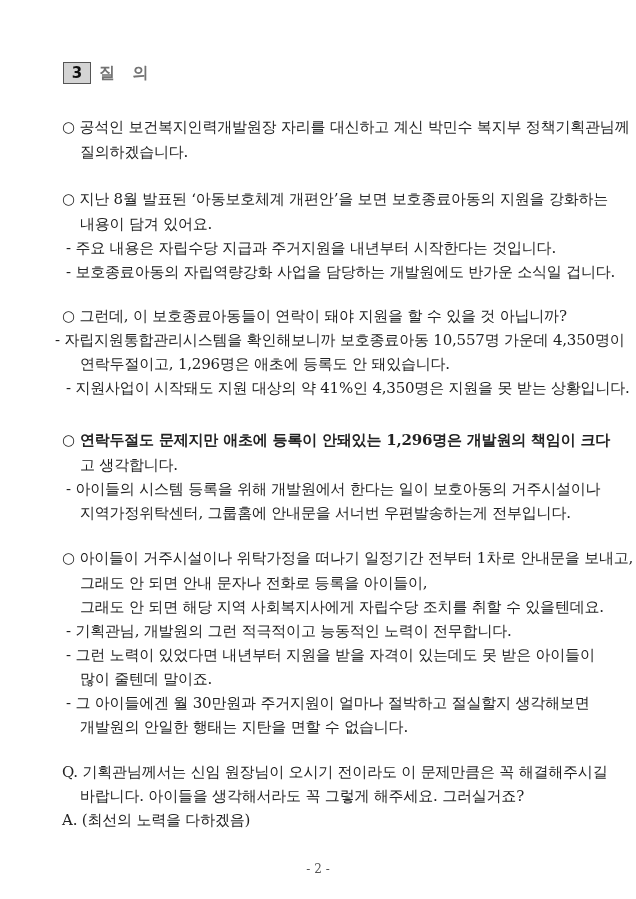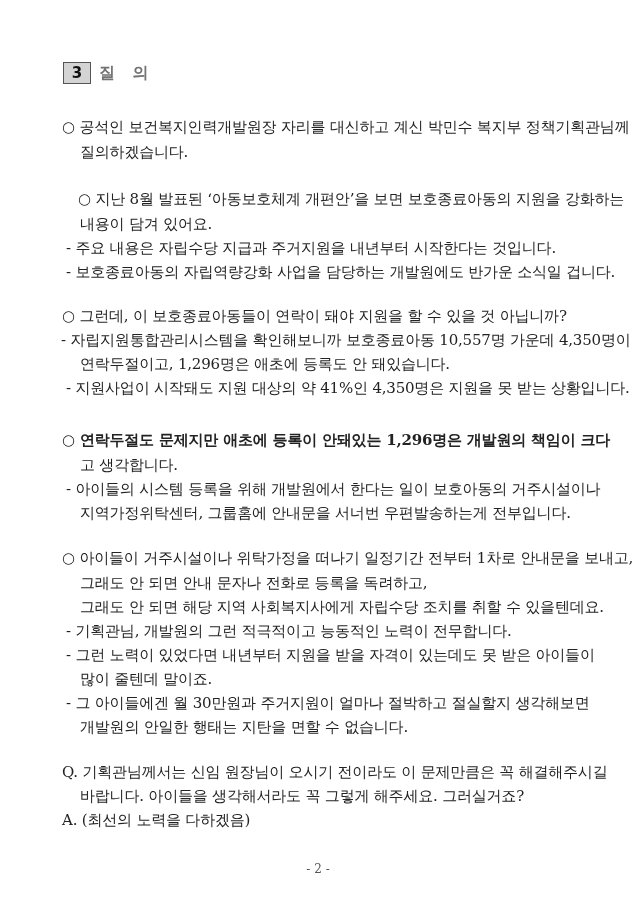--- a/index.html
+++ b/index.html
@@ -36,34 +36,34 @@
 <body>
 
 <div class="section-head">
   <span class="sec-num">3</span>
   <span class="sec-title">질 의</span>
 </div>
 
 <div id="body-lines">
     <div class="line" style="left: 62px; top: 118px;">○ 공석인 보건복지인력개발원장 자리를 대신하고 계신 박민수 복지부 정책기획관님께</div>
     <div class="line" style="left: 80px; top: 143px;">질의하겠습니다.</div>
-    <div class="line" style="left: 62px; top: 190px; margin-left: 16px;">○ 지난 8월 발표된 ‘아동보호체계 개편안’을 보면 보호종료아동의 지원을 강화하는</div>
+    <div class="line" style="left: 62px; top: 190px;">○ 지난 8월 발표된 ‘아동보호체계 개편안’을 보면 보호종료아동의 지원을 강화하는</div>
     <div class="line" style="left: 80px; top: 215px;">내용이 담겨 있어요.</div>
     <div class="line" style="left: 66px; top: 239px;">- 주요 내용은 자립수당 지급과 주거지원을 내년부터 시작한다는 것입니다.</div>
     <div class="line" style="left: 66px; top: 263px;">- 보호종료아동의 자립역량강화 사업을 담당하는 개발원에도 반가운 소식일 겁니다.</div>
     <div class="line" style="left: 62px; top: 307px;">○ 그런데, 이 보호종료아동들이 연락이 돼야 지원을 할 수 있을 것 아닙니까?</div>
-    <div class="line" style="left: 61px; top: 331px;">- 자립지원통합관리시스템을 확인해보니까 보호종료아동 10,557명 가운데 4,350명이</div>
+    <div class="line" style="left: 55px; top: 331px;">- 자립지원통합관리시스템을 확인해보니까 보호종료아동 10,557명 가운데 4,350명이</div>
     <div class="line" style="left: 80px; top: 355px;">연락두절이고, 1,296명은 애초에 등록도 안 돼있습니다.</div>
     <div class="line" style="left: 66px; top: 379px;">- 지원사업이 시작돼도 지원 대상의 약 41%인 4,350명은 지원을 못 받는 상황입니다.</div>
     <div class="line" style="left: 62px; top: 431px; font-weight: bold;">○ 연락두절도 문제지만 애초에 등록이 안돼있는 1,296명은 개발원의 책임이 크다</div>
     <div class="line" style="left: 80px; top: 456px;">고 생각합니다.</div>
     <div class="line" style="left: 66px; top: 480px;">- 아이들의 시스템 등록을 위해 개발원에서 한다는 일이 보호아동의 거주시설이나</div>
     <div class="line" style="left: 80px; top: 504px;">지역가정위탁센터, 그룹홈에 안내문을 서너번 우편발송하는게 전부입니다.</div>
     <div class="line" style="left: 62px; top: 549px;">○ 아이들이 거주시설이나 위탁가정을 떠나기 일정기간 전부터 1차로 안내문을 보내고,</div>
-    <div class="line" style="left: 80px; top: 574px;">그래도 안 되면 안내 문자나 전화로 등록을 독려하고,</div>
+    <div class="line" style="left: 80px; top: 574px;">그래도 안 되면 안내 문자나 전화로 등록을 아이들이,</div>
     <div class="line" style="left: 80px; top: 598px;">그래도 안 되면 해당 지역 사회복지사에게 자립수당 조치를 취할 수 있을텐데요.</div>
     <div class="line" style="left: 66px; top: 622px;">- 기획관님, 개발원의 그런 적극적이고 능동적인 노력이 전무합니다.</div>
     <div class="line" style="left: 66px; top: 646px;">- 그런 노력이 있었다면 내년부터 지원을 받을 자격이 있는데도 못 받은 아이들이</div>
     <div class="line" style="left: 80px; top: 670px;">많이 줄텐데 말이죠.</div>
     <div class="line" style="left: 66px; top: 694px;">- 그 아이들에겐 월 30만원과 주거지원이 얼마나 절박하고 절실할지 생각해보면</div>
     <div class="line" style="left: 80px; top: 718px;">개발원의 안일한 행태는 지탄을 면할 수 없습니다.</div>
     <div class="line" style="left: 62px; top: 763px;">Q. 기획관님께서는 신임 원장님이 오시기 전이라도 이 문제만큼은 꼭 해결해주시길</div>
     <div class="line" style="left: 80px; top: 787px;">바랍니다. 아이들을 생각해서라도 꼭 그렇게 해주세요. 그러실거죠?</div>
     <div class="line" style="left: 62px; top: 811px;">A. (최선의 노력을 다하겠음)</div>
   </div>

